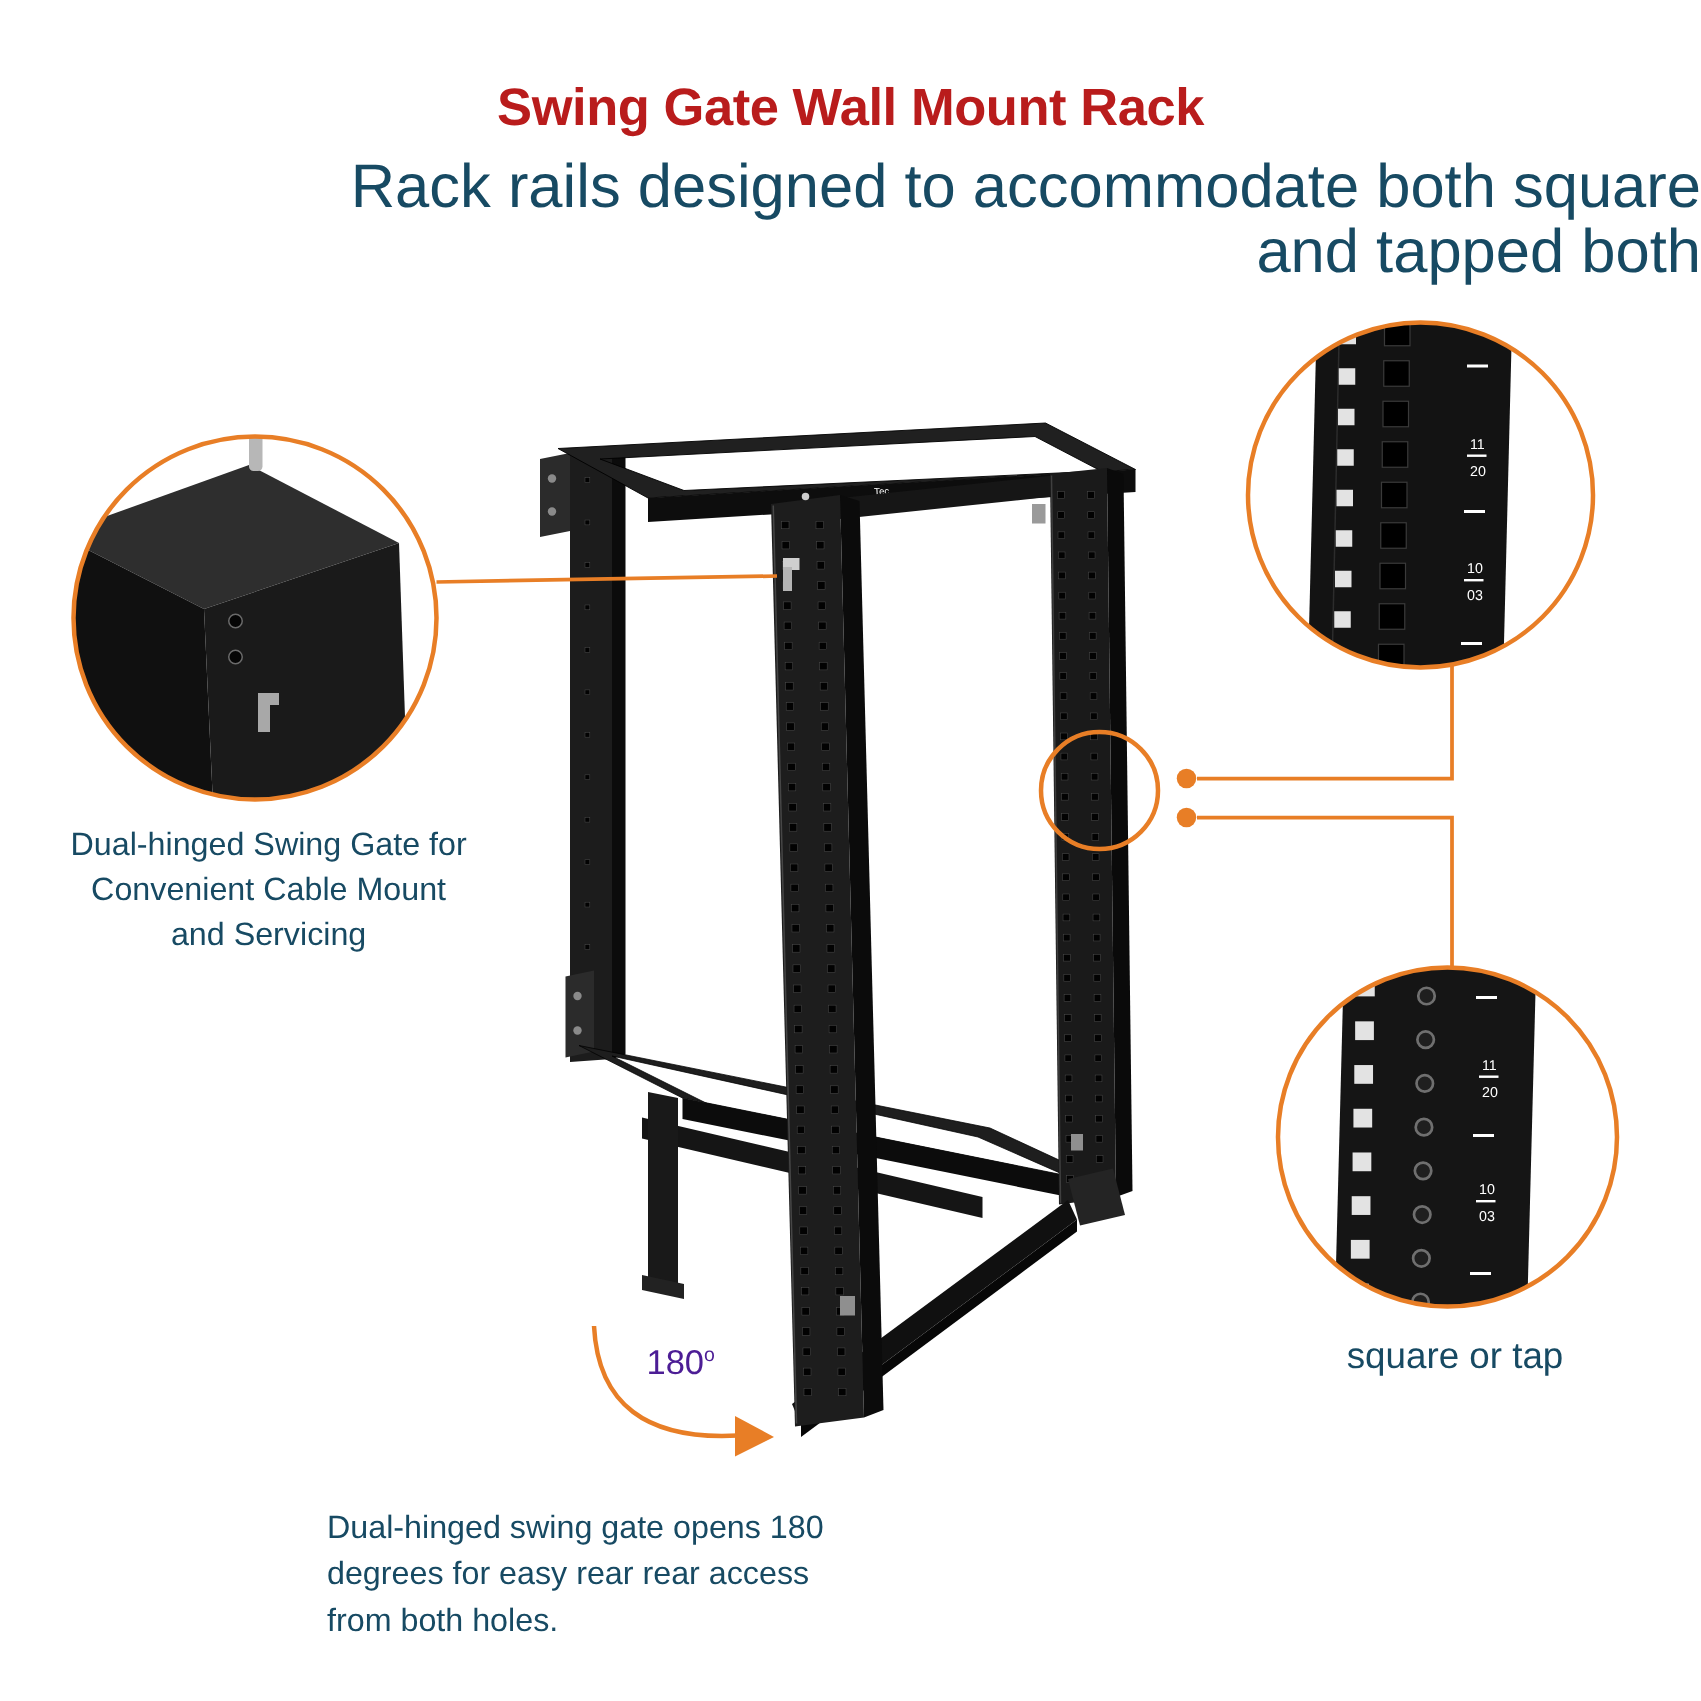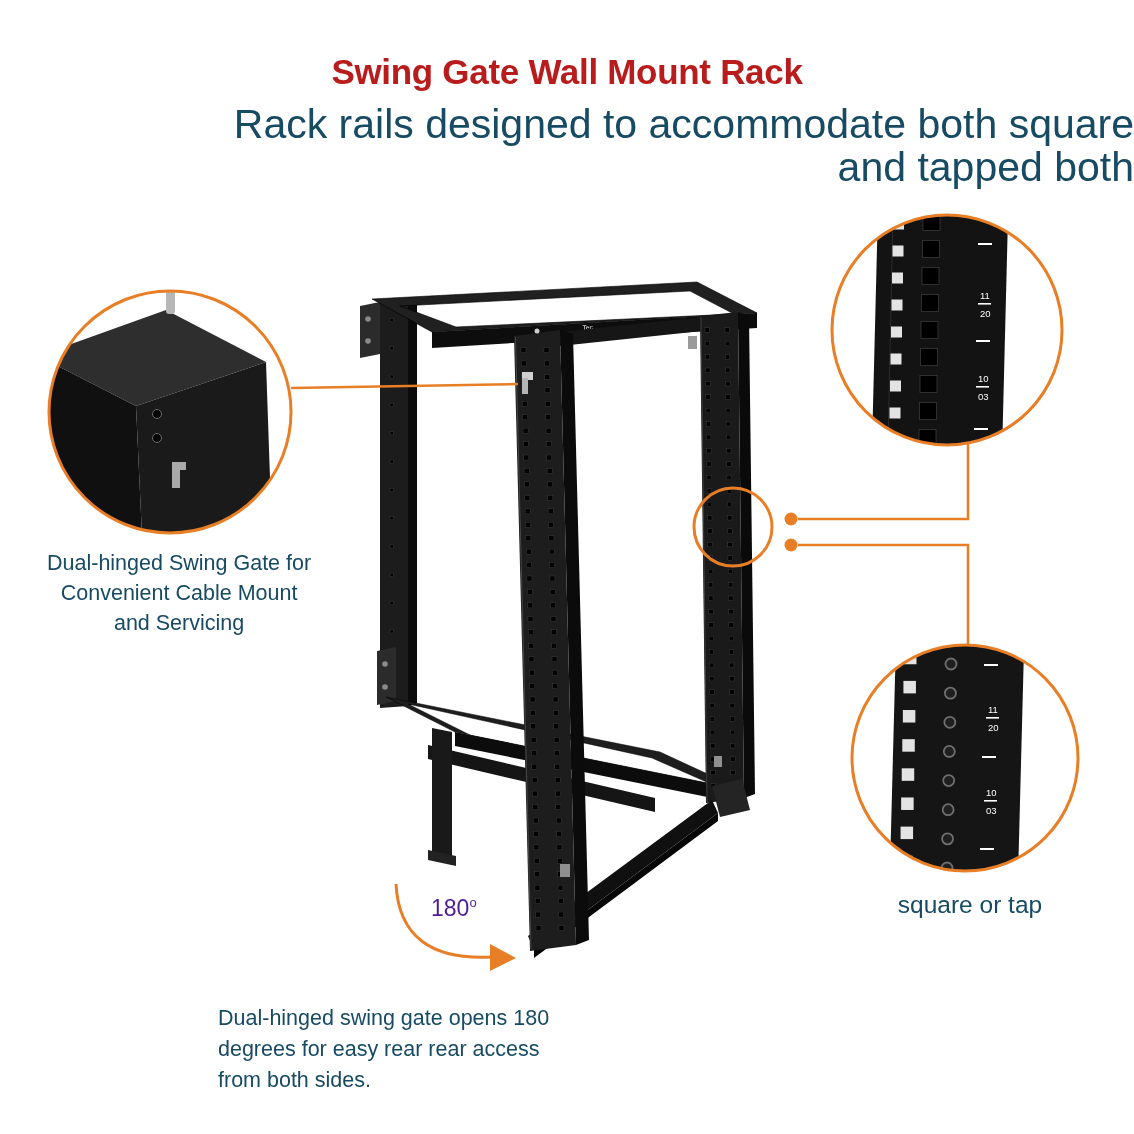--- a/index.html
+++ b/index.html
@@ -377,16 +377,16 @@
 
   <div class="cap-right">
     <div>square or tap</div>
   </div>
 
   <div class="angle"><span>180</span><sup>o</sup></div>
 
   <div class="cap-bottom">
     <div>Dual-hinged swing gate opens 180</div>
     <div>degrees for easy rear rear access</div>
-    <div>from both sides.</div>
+    <div>from both holes.</div>
   </div>
 
 </div>
 
 </body></html>

